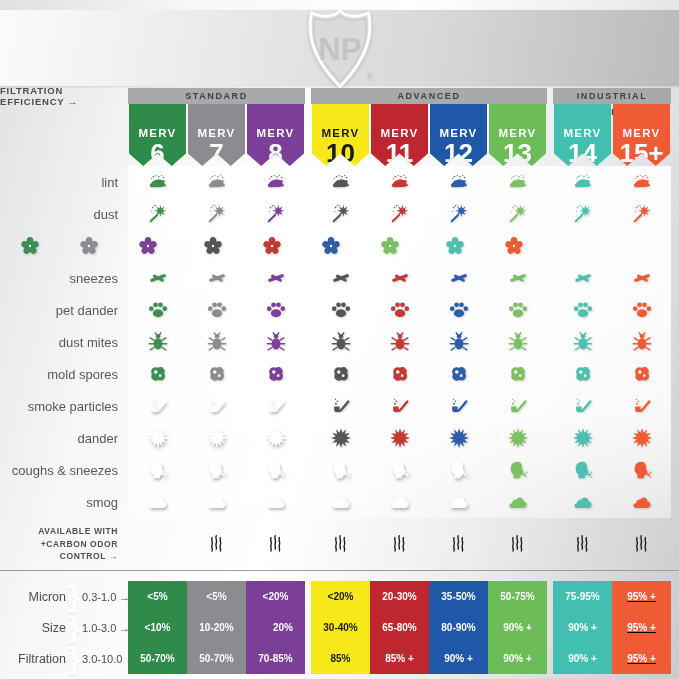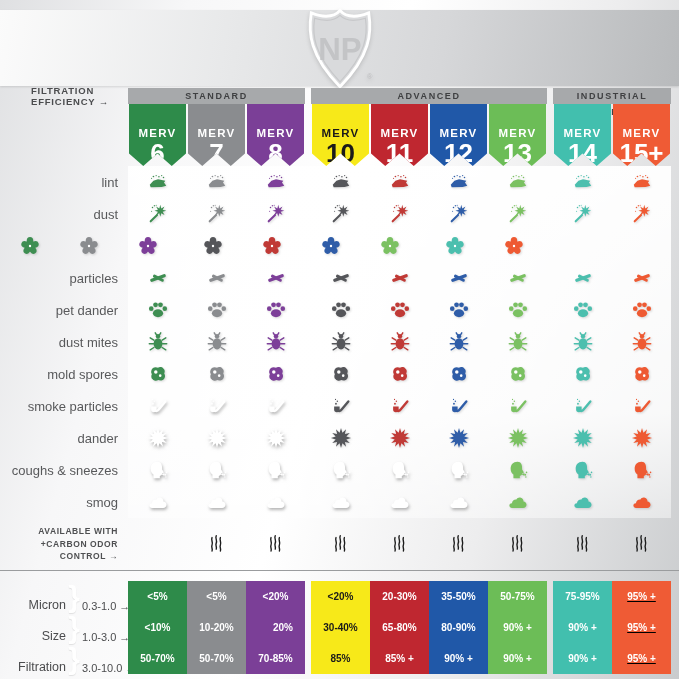--- a/index.html
+++ b/index.html
@@ -16,21 +16,21 @@
   .content{position:absolute;top:88px;left:0;right:0;}
   .row{display:flex;align-items:center;}
   .gutter{width:128px;flex:none;box-sizing:border-box;display:flex;
     justify-content:flex-end;align-items:center;padding-right:10px;}
   .cols{width:543px;flex:none;display:flex;}
   .group{display:flex;}
   .gw3{width:177px;} .gw4{width:236px;} .gw2{width:118px;}
   .ggap{width:6px;flex:none;}
   
   .hdr-row{height:16px;}
-  .hdr-label{font-size:9.5px;font-weight:bold;letter-spacing:.8px;color:#4b4c4e;padding-left:31px;}
+  .hdr-label{font-size:9.5px;font-weight:bold;letter-spacing:.8px;color:#4b4c4e;}
   .gbar{height:16px;line-height:16px;text-align:center;background:#a7a9ab;
     color:#3f4042;font-size:9px;font-weight:bold;letter-spacing:1.6px;width:100%;}
   
   .banner-row{height:62px;align-items:stretch;}
   .bwrap{flex:1;padding:0 1px;box-sizing:border-box;}
   .banner{height:100%;text-align:center;box-sizing:border-box;padding-top:23px;
     clip-path:polygon(0 0,100% 0,100% 80%,75% 100%,50% 80%,25% 100%,0 80%);}
   .banner .mv{font-size:11.5px;font-weight:bold;letter-spacing:1.2px;}
   .banner .num{font-size:26px;font-weight:bold;line-height:1;margin-top:1px;}
   
@@ -43,21 +43,21 @@
   .icon{width:22px;height:22px;filter:drop-shadow(1px 1.5px 1px rgba(0,0,0,.15));}
   .icon.ghost{filter:drop-shadow(1px 2px 1.5px rgba(110,110,110,.5));}
   
   .carbon-row{height:52px;}
   .clabel{text-align:right;color:#4f5052;font-size:8.5px;font-weight:bold;letter-spacing:.6px;line-height:1.5;}
   .steam{width:13px;height:21px;color:#1c1c1c;}
   .divider{border:none;border-top:1px solid #9a9c9e;margin:0;}
   
   .table{display:flex;margin-top:10px;}
   .t-gutter{width:128px;flex:none;box-sizing:border-box;padding-left:2px;}
-  .t-lrow{height:31px;display:flex;align-items:flex-end;}
+  .t-lrow{height:31px;display:flex;align-items:center;}
   .t-name{width:64px;text-align:right;font-size:12.5px;color:#4b4c4e;flex:none;}
   .t-brace{width:16px;text-align:center;color:#fff;font-size:30px;font-weight:bold;flex:none;
     text-shadow:0 1px 1px rgba(0,0,0,.1);line-height:31px;}
   .t-range{font-size:11px;color:#4b4c4e;white-space:nowrap;}
   .t-cols{width:543px;flex:none;display:flex;}
   .t-col{flex:1;display:flex;flex-direction:column;}
   .t-cell{height:31px;line-height:31px;text-align:center;font-size:10px;font-weight:bold;}
   .hidden-defs{position:absolute;width:0;height:0;overflow:hidden;}
 </style>
 </head>
@@ -426,21 +426,21 @@
               <div class="icell">
                 <svg class="icon" viewBox="0 0 24 24" style="color: rgb(238, 90, 51); fill: currentcolor;">
                   <use href="#flower-icon"></use>
                 </svg>
               </div>
             </div>
           </div>
         </div>
         <div class="row irow">
           <div class="gutter">
-            <span class="rlabel">particles</span>
+            <span class="rlabel">sneezes</span>
           </div>
           <div class="cols">
             <div class="group gw3">
               <div class="icell">
                 <svg class="icon" viewBox="0 0 24 24" style="color: rgb(62, 142, 82); fill: currentcolor;">
                   <use href="#bacteria-rod-icon"></use>
                 </svg>
               </div>
               <div class="icell">
                 <svg class="icon" viewBox="0 0 24 24" style="color: rgb(138, 140, 143); fill: currentcolor;">

